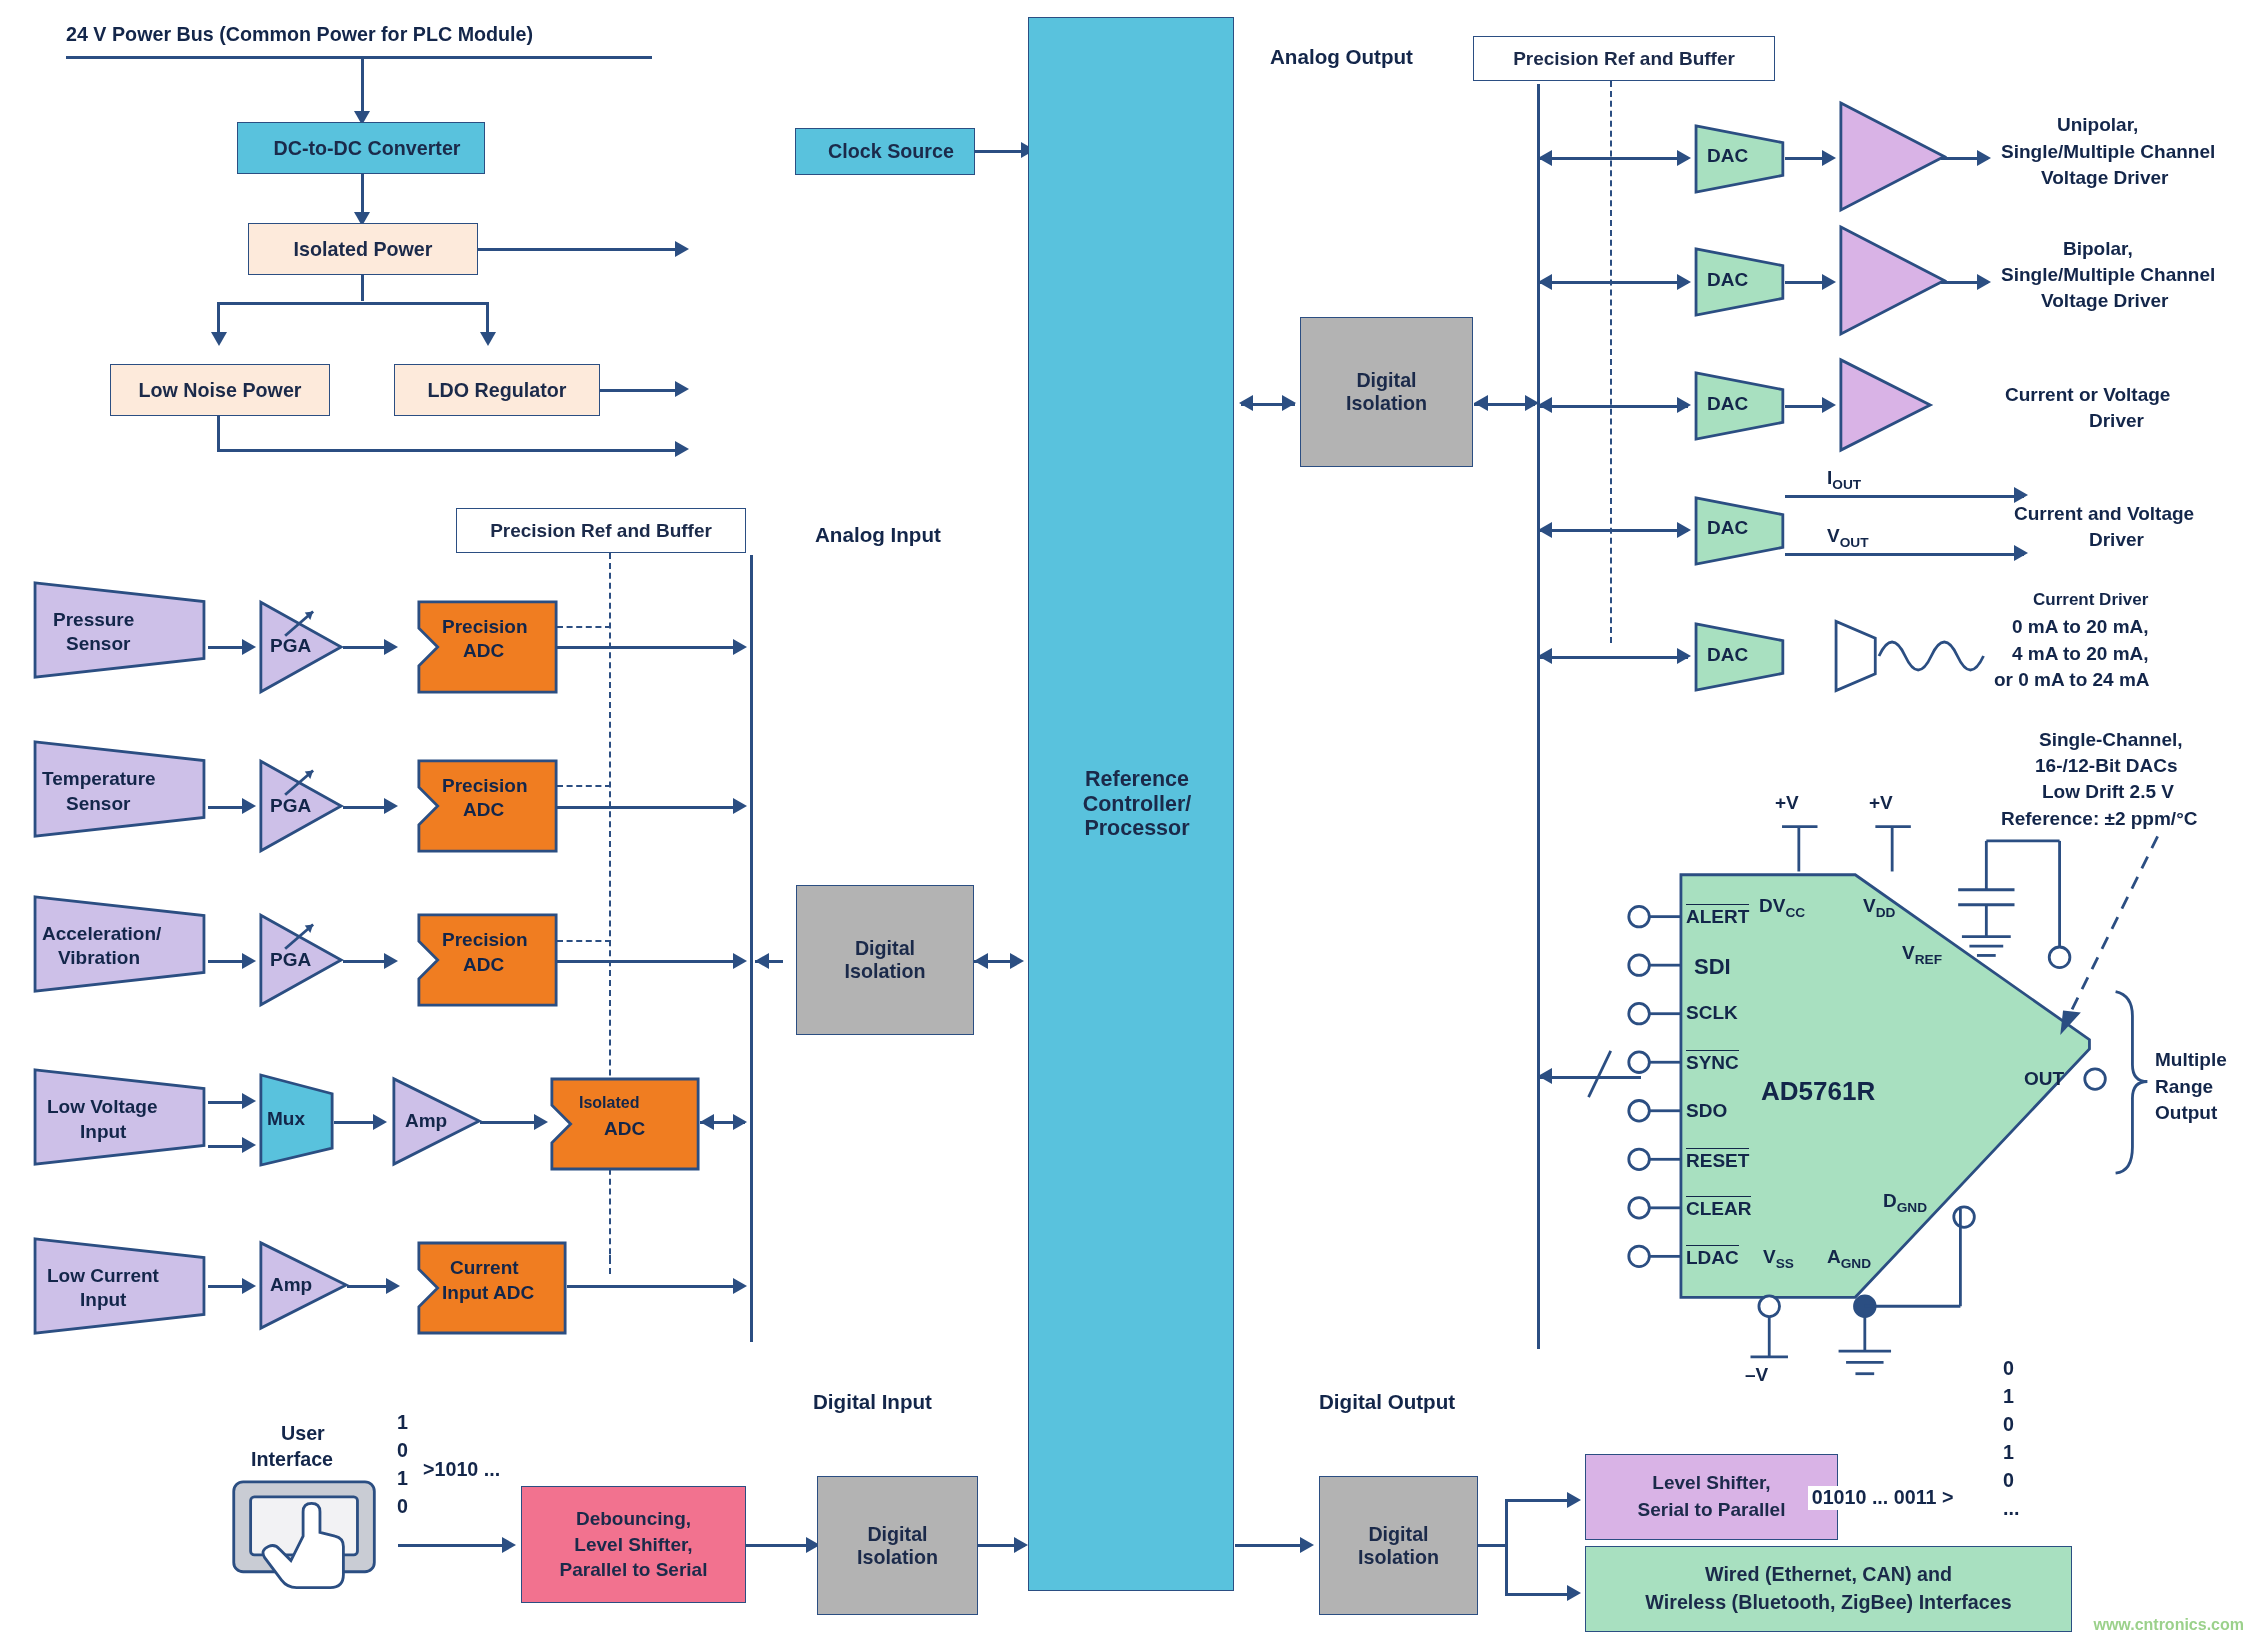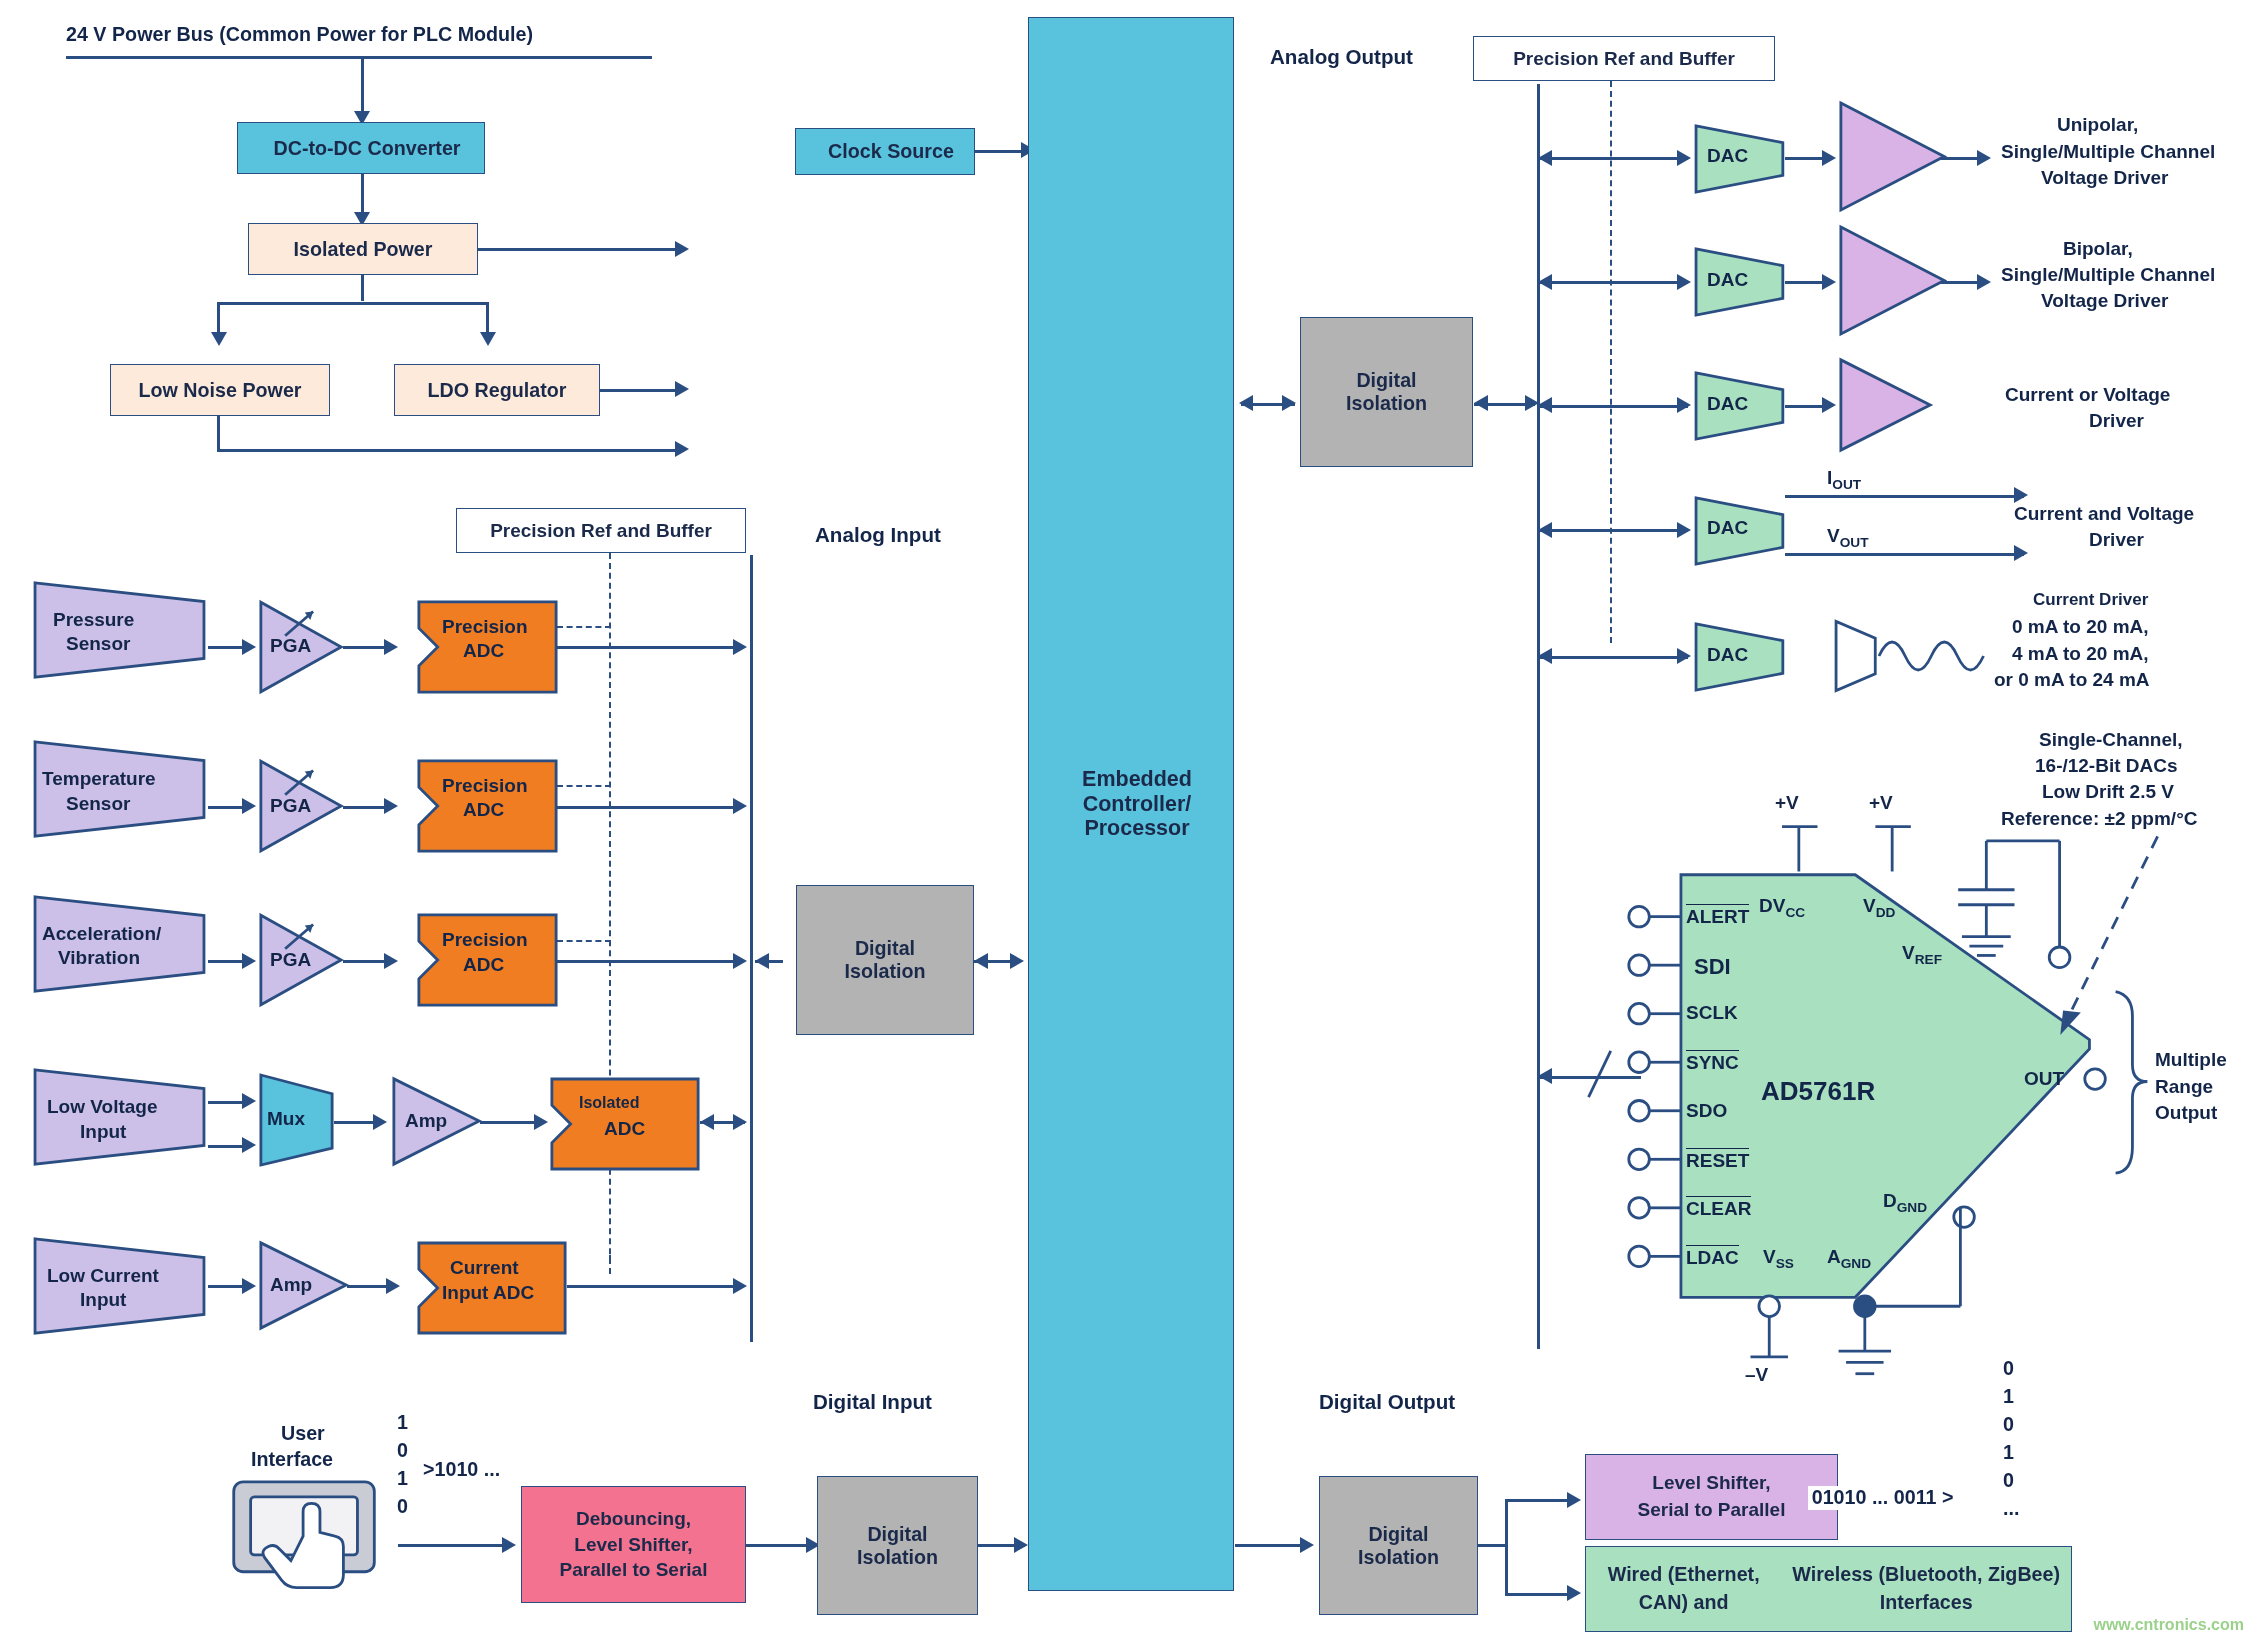--- a/index.html
+++ b/index.html
@@ -64,21 +64,21 @@
 
   <div class="line vline" style="left:217px;top:416px;height:36px;"></div>
   <div class="line hline" style="left:217px;top:449px;width:462px;"></div>
   <div class="arrow ar-r" style="left:675px;top:441px;"></div>
 
   <div class="box blue" style="left:795px;top:128px;width:180px;height:47px;font-size:19.7px;">Clock Source</div>
   <div class="line hline" style="left:974px;top:150px;width:54px;"></div>
   <div class="arrow ar-r" style="left:1021px;top:142px;"></div>
 
   <div class="box blue" style="left:1028px;top:17px;width:206px;height:1574px;font-size:21.5px;flex-direction:column;">
-    <div>Embedded</div>
+    <div>Reference</div>
     <div>Controller/</div>
     <div>Processor</div>
   </div>
 
   <div class="lbl" style="left:815px;top:523px;font-size:20.6px;">Analog Input</div>
   <div class="box plain" style="left:456px;top:508px;width:290px;height:45px;font-size:19px;background:#fff;">Precision Ref and Buffer</div>
   <div class="dash-v" style="left:609px;top:553px;height:721px;"></div>
 
   <div class="line vline" style="left:750px;top:555px;height:787px;"></div>
 
@@ -572,20 +572,20 @@
   <div class="arrow ar-r" style="left:1885px;top:1490px;"></div>
   <div class="lbl" style="left:1808px;top:1486px;font-size:19.7px;background:#fff;padding:0 3.7px;">01010 ... 0011 &gt;</div>
 
   <div class="lbl" style="left:2003px;top:1357px;font-size:19.7px;">0</div>
   <div class="lbl" style="left:2003px;top:1385px;font-size:19.7px;">1</div>
   <div class="lbl" style="left:2003px;top:1413px;font-size:19.7px;">0</div>
   <div class="lbl" style="left:2003px;top:1441px;font-size:19.7px;">1</div>
   <div class="lbl" style="left:2003px;top:1469px;font-size:19.7px;">0</div>
   <div class="lbl" style="left:2003px;top:1497px;font-size:19.7px;">...</div>
 
-  <div class="box green" style="left:1585px;top:1546px;width:487px;height:86px;font-size:19.7px;flex-direction:row;line-height:1.4;">
+  <div class="box green" style="left:1585px;top:1546px;width:487px;height:86px;font-size:19.7px;flex-direction:column;line-height:1.4;">
     <div>Wired (Ethernet, CAN) and</div>
     <div>Wireless (Bluetooth, ZigBee) Interfaces</div>
   </div>
 
   <div class="wm">www.cntronics.com</div>
 </div>
 
 
 </body></html>

